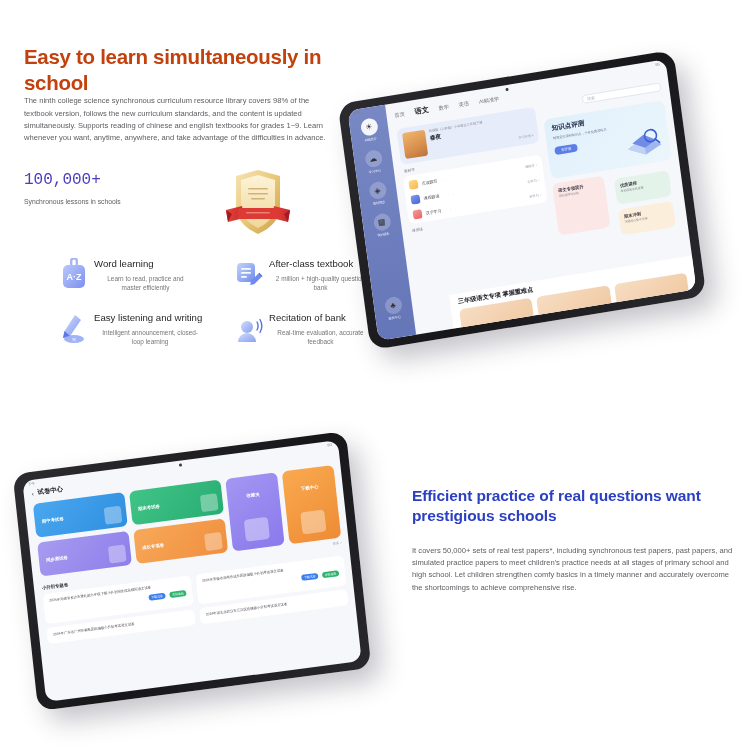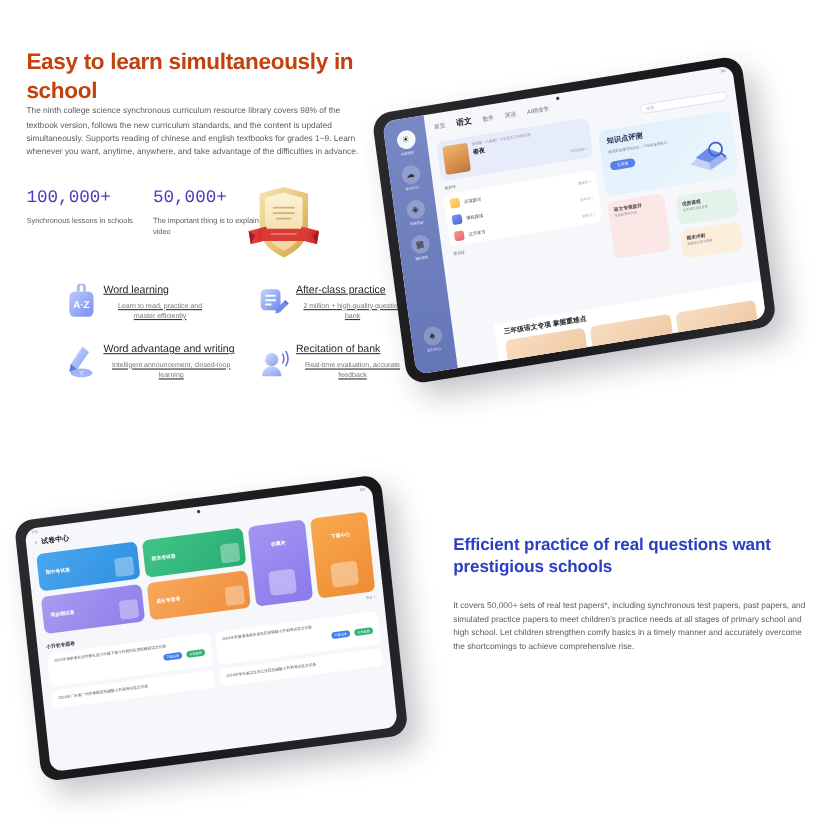--- a/index.html
+++ b/index.html
@@ -54,21 +54,21 @@
   
   .medal { position: absolute; left: 222px; top: 166px; width: 72px; height: 78px; }
   .medal svg { width: 100%; height: 100%; }
 
   
   .features { position: absolute; left: 18px; top: 256px; width: 350px; }
   .feat-row { display: flex; margin-bottom: 18px; }
   .feat { display: flex; align-items: flex-start; width: 175px; }
   .feat-icon { width: 30px; height: 32px; flex: 0 0 30px; margin-top: 2px; margin-left: 41px; }
   .feat-icon svg { width: 100%; height: 100%; }
-  .feat-text { margin-left: 5px; padding-top: 2px; text-decoration: underline; }
+  .feat-text { margin-left: 5px; padding-top: 2px; }
   .feat-title {
     font-size: 9.6px;
     color: #27272b;
     line-height: 1.2;
     white-space: nowrap;
   }
   .feat-sub {
     margin-top: 4px;
     font-size: 6.4px;
     line-height: 1.45;
@@ -294,24 +294,20 @@
 
   <div class="s1-copy">
     <h1 class="headline-purple">Easy to learn simultaneously in school</h1>
     <p class="body-copy">The ninth college science synchronous curriculum resource library covers 98% of the textbook version, follows the new curriculum standards, and the content is updated simultaneously. Supports reading of chinese and english textbooks for grades 1~9.   Learn whenever you want, anytime, anywhere, and take advantage of the difficulties in advance.</p>
   </div>
 
   <div class="stats-row">
     <div class="stat stat-a">
       <div class="stat-num">100,000+</div>
       <div class="stat-label">Synchronous lessons in schools</div>
-    </div>
-    <div class="stat stat-b">
-      <div class="stat-num">50,000+</div>
-      <div class="stat-label">The important thing is to explain the video</div>
     </div>
   </div>
 
   <div class="medal">
     <svg viewBox="0 0 72 78">
       <defs>
         <linearGradient id="gold" x1="0" y1="0" x2="1" y2="1">
           <stop offset="0" stop-color="#f6e3b4"></stop>
             <stop offset="0.5" stop-color="#e8c879"></stop>
           <stop offset="1" stop-color="#cf9f45"></stop>
@@ -379,21 +375,21 @@
             <g fill="#fff" opacity=".95">
               <rect x="7" y="10" width="10" height="1.8" rx=".9"></rect>
               <rect x="7" y="14" width="10" height="1.8" rx=".9"></rect>
               <rect x="7" y="18" width="6" height="1.8" rx=".9"></rect>
             </g>
             <path d="M17 23 l7-7 3.2 3.2 -7 7 -4 .9 Z" fill="#6f8bee"></path>
             <path d="M24 16 l3.2 3.2 1.3-1.3 -3.2-3.2 Z" fill="#4e6fd8"></path>
           </svg>
         </div>
         <div class="feat-text">
-          <div class="feat-title">After-class practice</div>
+          <div class="feat-title">After-class textbook</div>
           <div class="feat-sub">2 million + high-quality question bank</div>
         </div>
       </div>
 
     </div>
 
     <div class="feat-row">
 
       <div class="feat">
         <div class="feat-icon">
@@ -404,21 +400,21 @@
                   <stop offset="1" stop-color="#7f97f0"></stop>
                 </linearGradient>
               </defs>
             <path d="M16 3 l6 5 -11 16 -7 2 1.5-7 Z" fill="url(#g3)"></path>
             <path d="M5.5 19 l-1.5 7 7-2 Z" fill="#5d78e4"></path>
             <ellipse cx="15" cy="27" rx="10" ry="4" fill="#8fa6f2" opacity=".85"></ellipse>
             <text x="15" y="28.6" font-size="4" fill="#fff" text-anchor="middle" font-family="Liberation Sans, sans-serif">写</text>
           </svg>
         </div>
         <div class="feat-text">
-          <div class="feat-title">Word advantage and writing</div>
+          <div class="feat-title">Easy listening and writing</div>
           <div class="feat-sub">Intelligent announcement, closed-loop learning</div>
         </div>
       </div>
 
       <div class="feat">
         <div class="feat-icon">
           <svg viewBox="0 0 30 32">
             <defs>
                 <linearGradient id="g4" x1="0" y1="0" x2="1" y2="1">
               <stop offset="0" stop-color="#cfdcfb"></stop>

